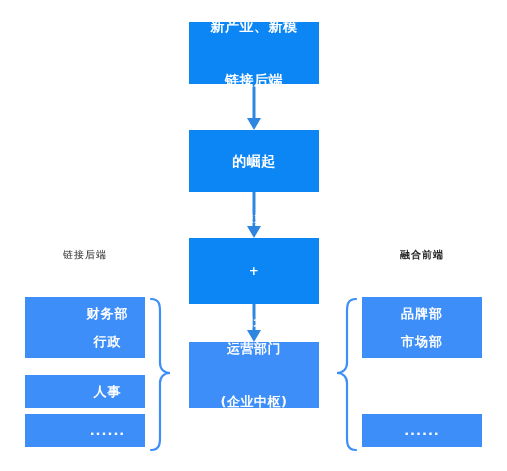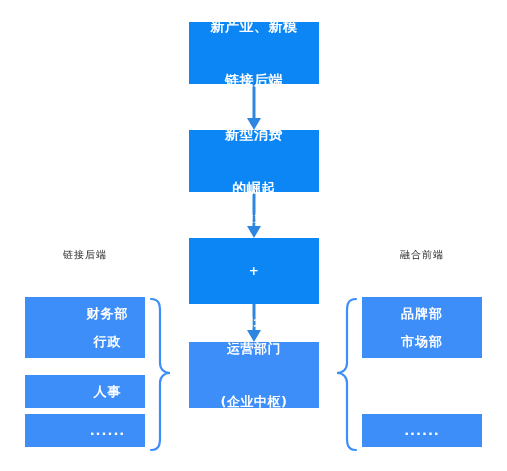--- a/index.html
+++ b/index.html
@@ -80,21 +80,21 @@
   .side-caption {
     position: absolute;
     width: 120px;
     text-align: center;
     font-size: 10px;
     color: #262626;
     font-weight: normal;
     letter-spacing: 1px;
   }
   #caption-left  { left: 25px;  top: 248px; }
-  #caption-right { left: 362px; top: 248px; }
+  #caption-right { left: 362px; top: 248px; font-weight: bold; }
 
   
   #connectors, #braces {
     position: absolute;
     left: 0;
     top: 0;
     width: 507px;
     height: 471px;
     pointer-events: none;
   }
@@ -138,21 +138,20 @@
                C347,443 347,450 356,450"></path>
     </g>
   </svg>
 
   <div class="node node-strong" id="node-origin">
     <span class="line">新产业、新模</span>
     <span class="line">链接后端</span>
   </div>
 
   <div class="node node-strong" id="node-consume">
-    <span class="line">新型消费</span>
     <span class="line">的崛起</span>
   </div>
 
   <div class="node node-light" id="node-ops">
     <span class="line">运营部门</span>
     <span class="line">(企业中枢)</span>
   </div>
 
   <div class="node node-strong" id="node-brand">
     <span class="line">品牌塑造</span>

